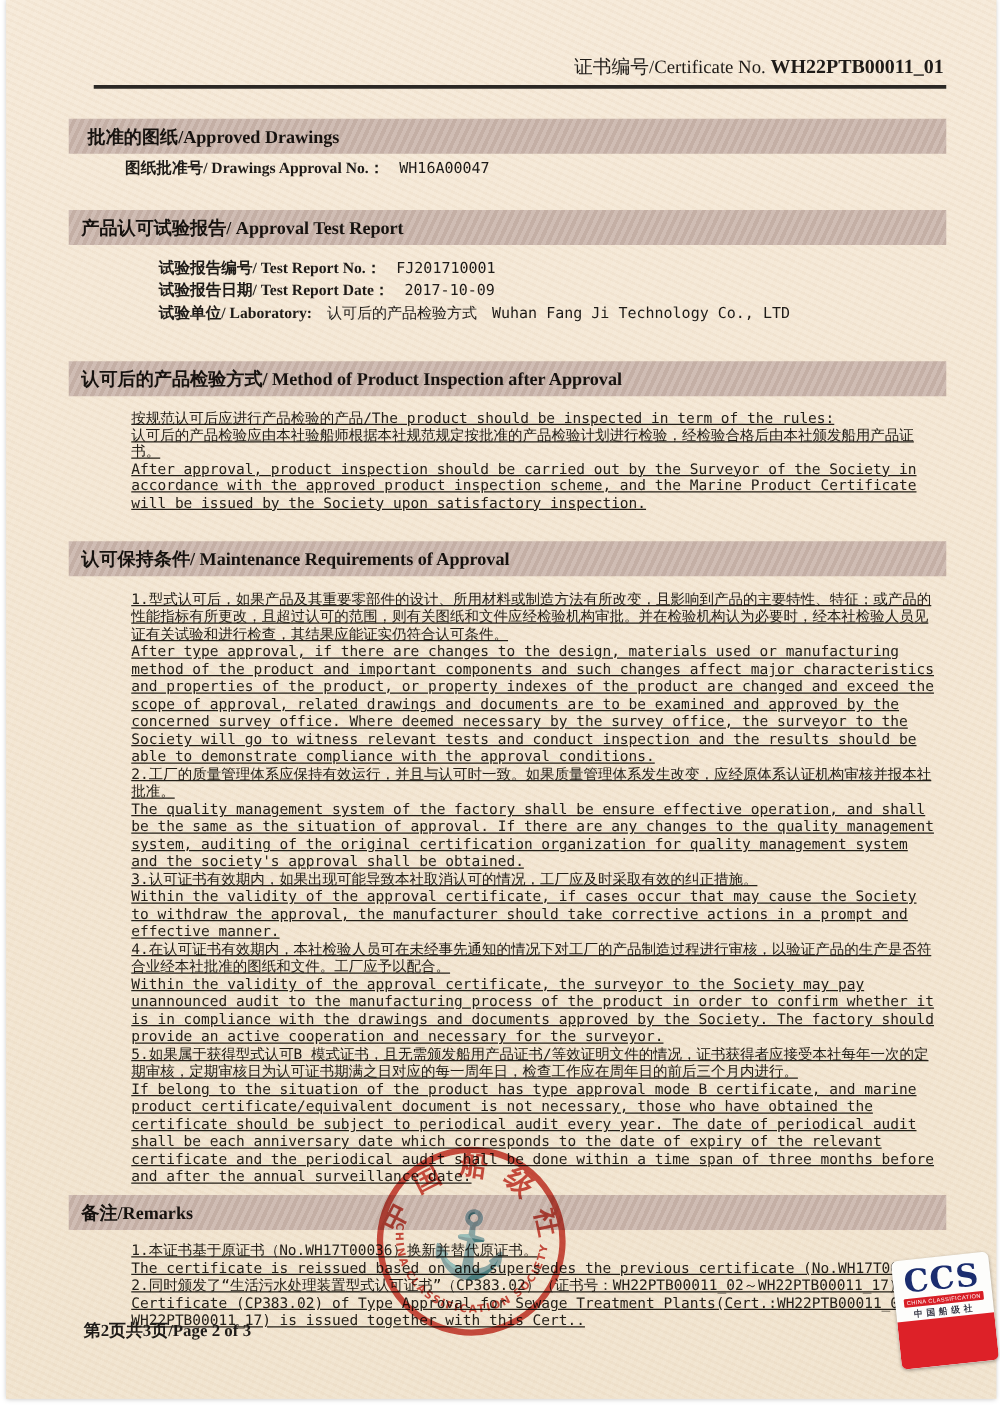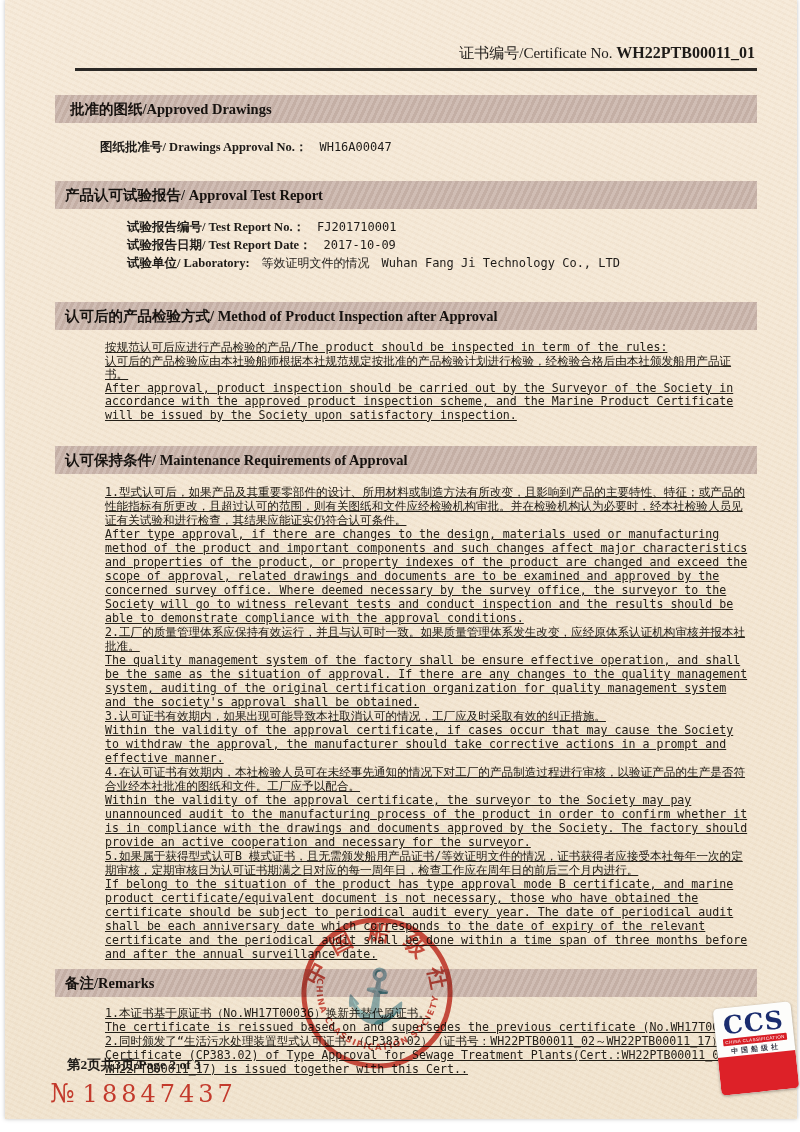--- a/index.html
+++ b/index.html
@@ -37,21 +37,21 @@
   .bar-method{margin-top:30px;}
   .bar-maint{margin-top:24px;}
   .bar-remarks{margin-top:8px;}
   .fieldrow{
     font-size:12px;line-height:16px;
     font-family:"DejaVu Sans Mono","Liberation Mono", monospace;
     margin-left:40px;
   }
   .fieldrow b{font-family:"Liberation Serif", serif;font-size:12.5px;}
   .fieldrow .val{margin-left:12px;}
-  .drawings-row{margin:16px 0 0 45px;}
+  .drawings-row{margin:3px 0 0 45px;}
   .rows{margin:10px 4px 0 32px;}
   .rows .fieldrow{margin-bottom:1px;line-height:17px;}
   .paras{
     margin:11px 4px 0 50px;
     font-size:11.6px;line-height:14px;
     font-family:"DejaVu Sans Mono","Liberation Mono", monospace;
     color:#242019;
   }
   .paras p{margin:0;text-decoration:underline;}
   .method-paras{line-height:13.5px;}
@@ -113,21 +113,21 @@
 
     <div class="bar bar-test">产品认可试验报告/ Approval Test Report</div>
     <div class="rows">
       <div class="fieldrow">
         <b>试验报告编号/ Test Report No.：</b><span class="val">FJ201710001</span>
       </div>
       <div class="fieldrow">
         <b>试验报告日期/ Test Report Date：</b><span class="val">2017-10-09</span>
       </div>
       <div class="fieldrow">
-        <b>试验单位/ Laboratory:</b><span class="val">等效证明文件的情况　Wuhan Fang Ji Technology Co., LTD</span>
+        <b>试验单位/ Laboratory:</b><span class="val">认可后的产品检验方式　Wuhan Fang Ji Technology Co., LTD</span>
       </div>
     </div>
 
     <div class="bar bar-method">认可后的产品检验方式/ Method of Product Inspection after Approval</div>
     <div class="paras method-paras">
       <p>按规范认可后应进行产品检验的产品/The product should be inspected in term of the rules:</p>
       <p>认可后的产品检验应由本社验船师根据本社规范规定按批准的产品检验计划进行检验，经检验合格后由本社颁发船用产品证书。</p>
       <p>After approval, product inspection should be carried out by the Surveyor of the Society in accordance with the approved product inspection scheme, and the Marine Product Certificate will be issued by the Society upon satisfactory inspection.</p>
     </div>
 
@@ -171,16 +171,13 @@
   </svg>
 
   <div class="ccs-sticker">
     <div class="ccs-letters">CCS</div>
     <div class="ccs-bar">CHINA CLASSIFICATION SOCIETY</div>
     <div class="ccs-caption">中国船级社</div>
     <div class="ccs-redblock"></div>
   </div>
 
   <div class="footer-page">第2页共3页/Page 2 of 3</div>
-  <div class="serial">
-    <span class="no-sign">№</span><span>18847437</span>
-  </div>
 </div>
 
 </body></html>

